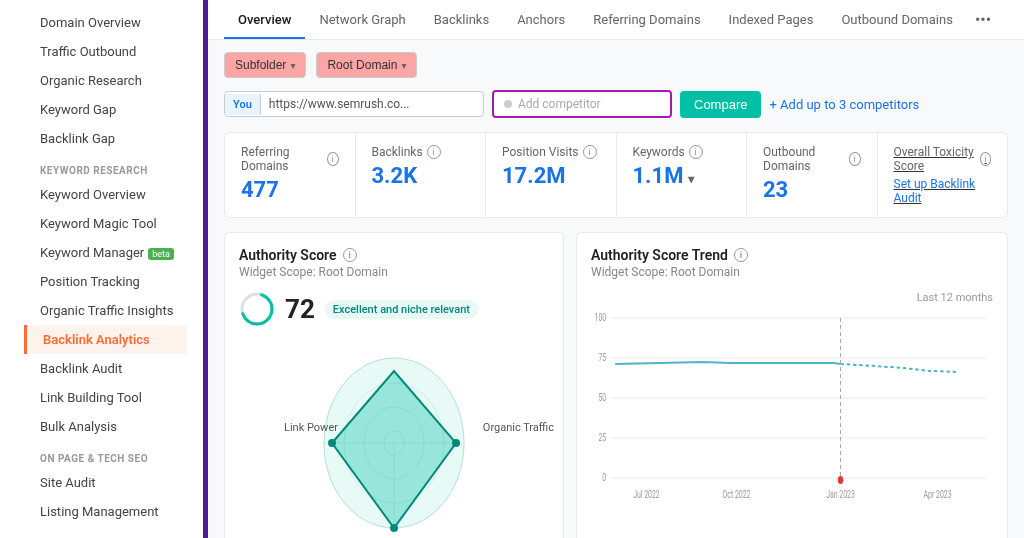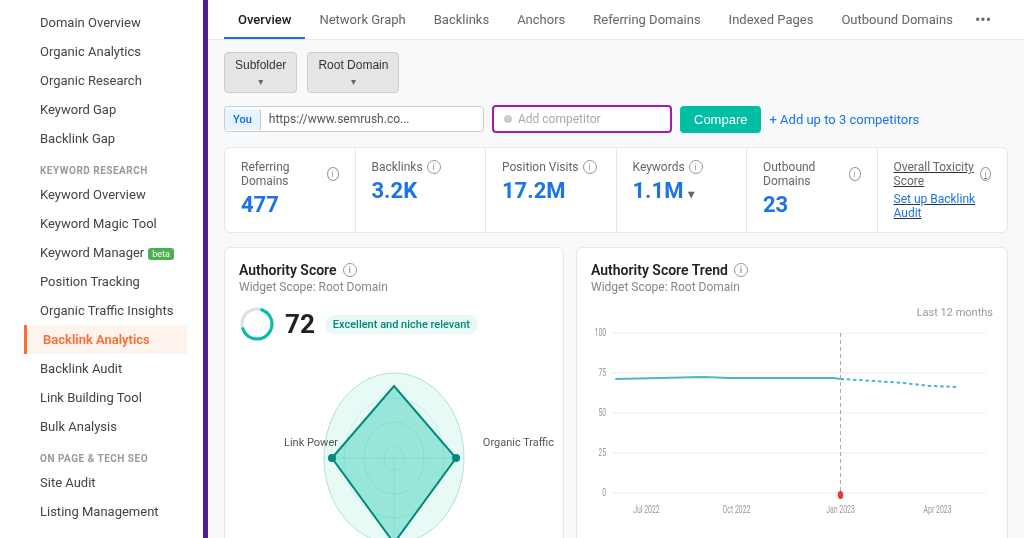--- a/index.html
+++ b/index.html
@@ -19,21 +19,21 @@
     #tab-bar { display: flex; align-items: center; border-bottom: 1px solid #e8e8e8; padding: 0 16px; background: #fff; min-height: 40px; }
     .tab { padding: 10px 14px; cursor: pointer; font-size: 13px; color: #666; white-space: nowrap; border-bottom: 2px solid transparent; margin-bottom: -1px; }
     .tab.active { color: #1a1a1a; border-bottom: 2px solid #1a73e8; font-weight: 500; }
     .tab-more { padding: 10px 8px; cursor: pointer; color: #666; font-size: 16px; }
 
     
     #content { flex: 1; overflow-y: auto; padding: 12px 16px; background: #f8f9fa; }
 
     
     .filter-row { display: flex; align-items: center; gap: 10px; margin-bottom: 12px; }
-    .dropdown-btn { display: flex; align-items: center; gap: 4px; padding: 5px 10px; border: 1px solid #ccc; border-radius: 4px; background: #e5e5e5; cursor: pointer; font-size: 12px; color: #333; flex-direction: column; }
+    .dropdown-btn { display: flex; align-items: center; gap: 4px; padding: 5px 10px; border: 1px solid #ccc; border-radius: 4px; background: #fca5a5; cursor: pointer; font-size: 12px; color: #333; }
     .chevron { font-size: 10px; color: #666; }
 
     
     .url-row { display: flex; align-items: center; gap: 8px; margin-bottom: 14px; }
     .url-input-wrap { display: flex; align-items: center; border: 1px solid #ccc; border-radius: 4px; background: #fff; overflow: hidden; min-width: 260px; }
     .url-badge { background: #e8f4fd; color: #1a73e8; font-size: 11px; padding: 4px 8px; font-weight: 600; border-right: 1px solid #ccc; }
     .url-text { padding: 5px 8px; font-size: 12px; color: #555; flex: 1; }
     .competitor-input { display: flex; align-items: center; border: 2px solid #a21caf; border-radius: 4px; background: #fff; padding: 5px 10px; min-width: 180px; gap: 6px; }
     .competitor-dot { width: 8px; height: 8px; border-radius: 50%; background: #ccc; flex-shrink: 0; }
     .competitor-placeholder { font-size: 12px; color: #aaa; }
@@ -77,21 +77,21 @@
     .chart-axis-label { font-size: 10px; fill: #999; }
 
     
     #sidebar::-webkit-scrollbar { width: 0; }
   </style>
 </head>
 <body>
 
 <nav id="sidebar">
 <div class="sidebar-item">Domain Overview</div>
-    <div class="sidebar-item">Organic Analytics</div>
+    <div class="sidebar-item">Traffic Outbound</div>
     <div class="sidebar-item">Organic Research</div>
     <div class="sidebar-item">Keyword Gap</div>
     <div class="sidebar-item">Backlink Gap</div>
     <div class="sidebar-section-label">KEYWORD RESEARCH</div>
     <div class="sidebar-item">Keyword Overview</div>
     <div class="sidebar-item">Keyword Magic Tool</div>
     <div class="sidebar-item">Keyword Manager<span class="badge">beta</span></div>
     <div class="sidebar-item">Position Tracking</div>
     <div class="sidebar-item">Organic Traffic Insights</div>
     <div class="sidebar-item active">Backlink Analytics</div>

